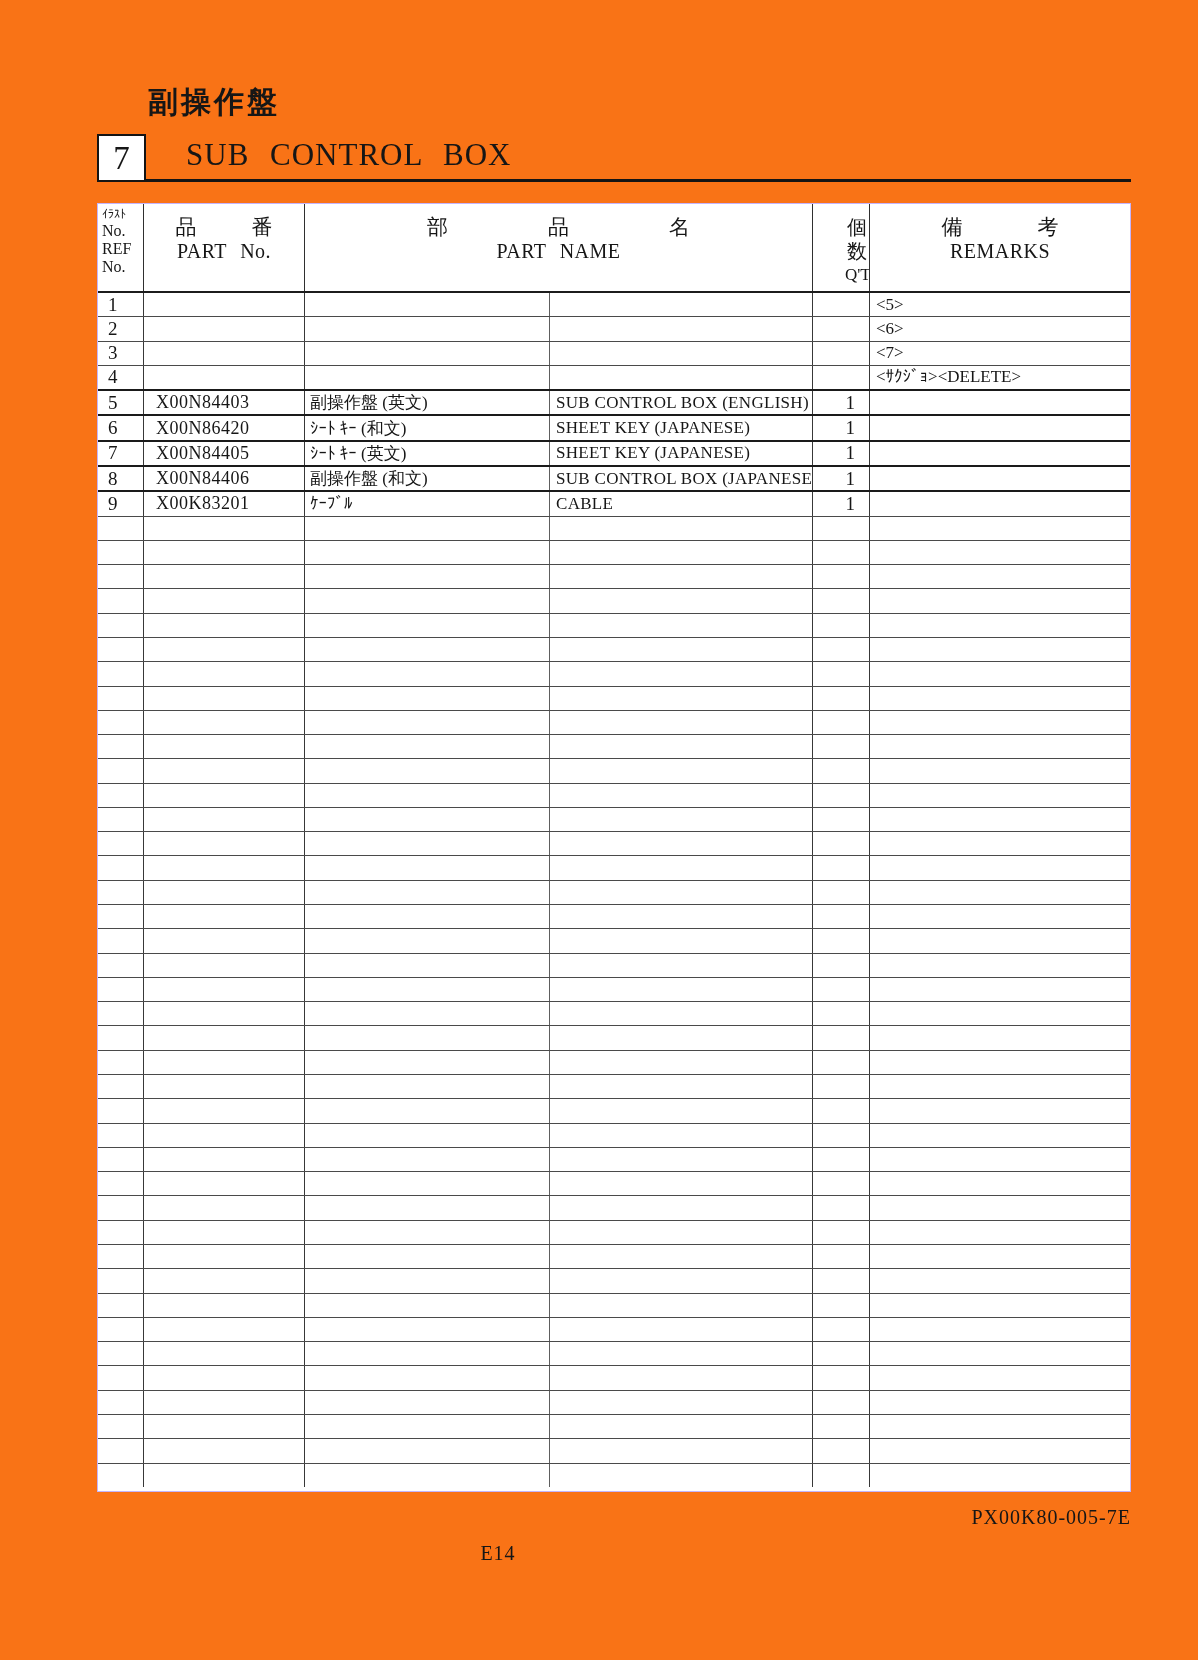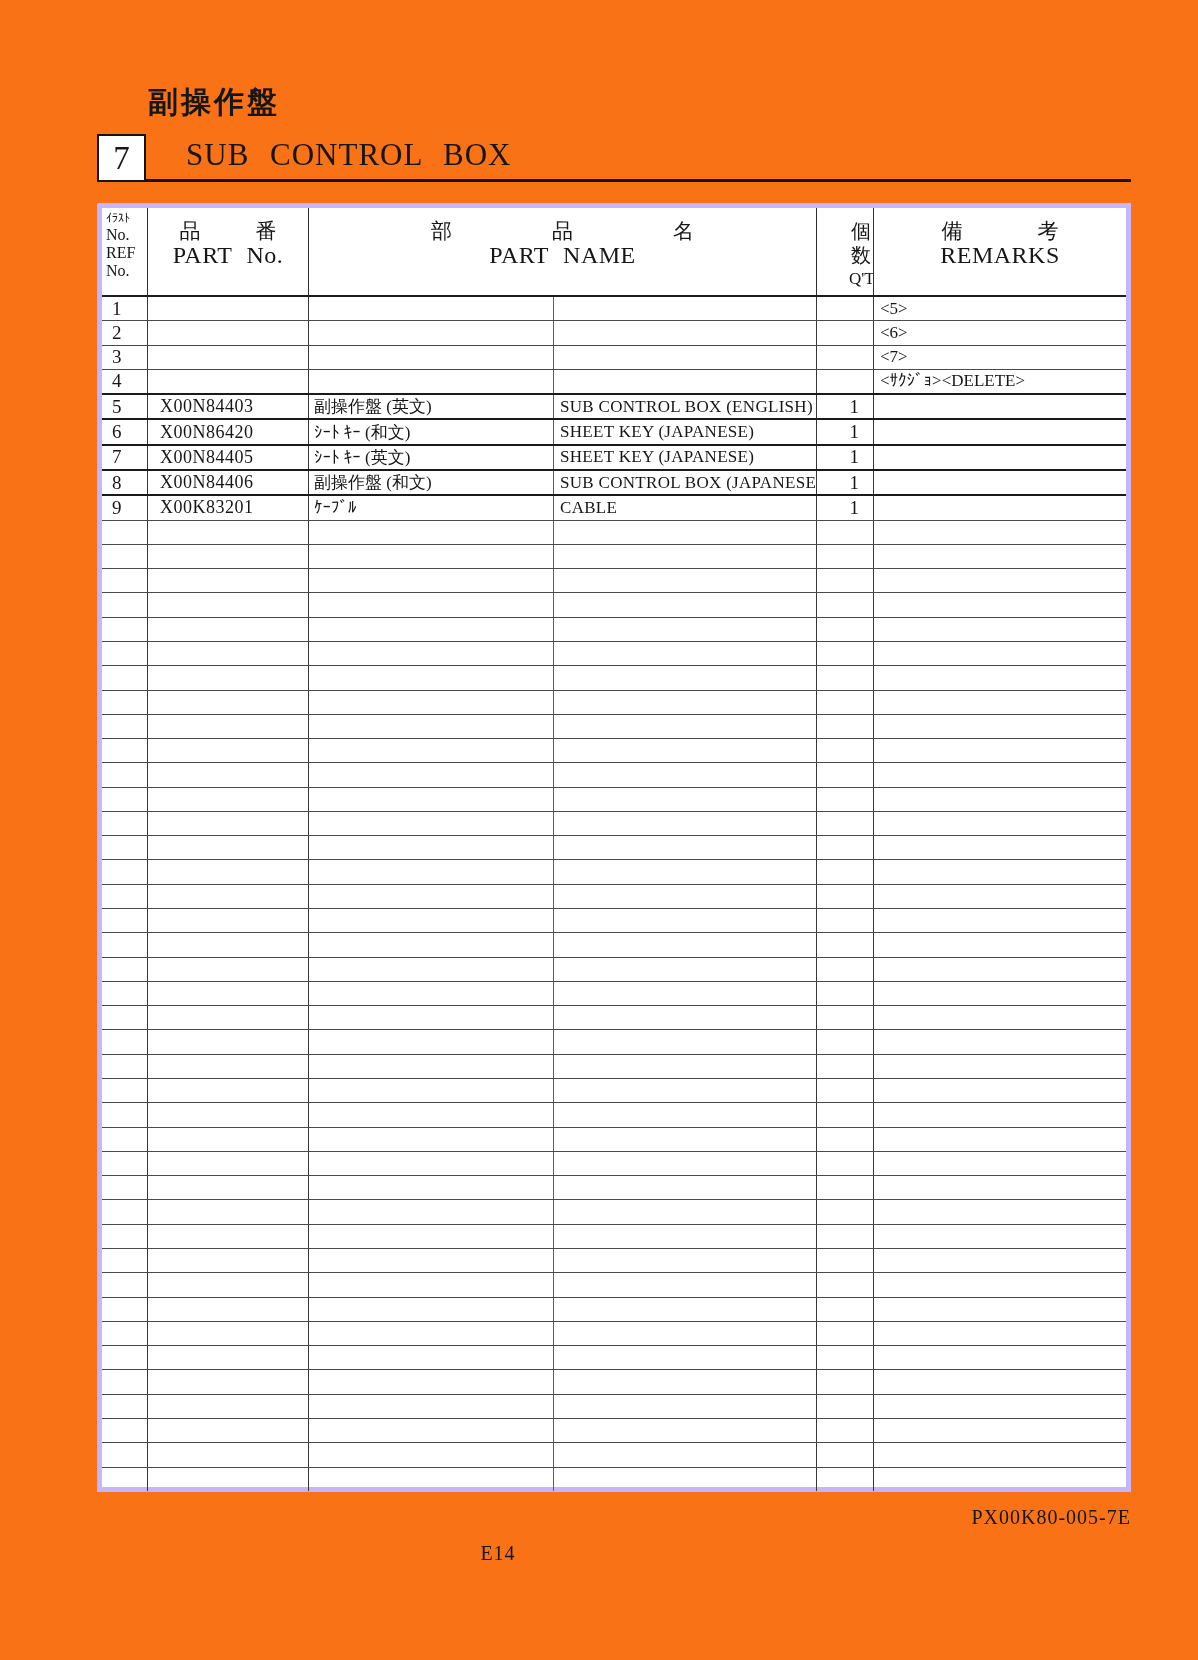--- a/index.html
+++ b/index.html
@@ -30,38 +30,38 @@
   }
   .section-underline {
     position:absolute; left:146px; top:179px;
     width:985px; height:3px; background:#141414;
   }
 
   
   .parts-table {
     position:absolute; left:97px; top:203px;
     width:1034px; height:1289px; box-sizing:border-box;
-    border:5px solid #c4b5fd; background:#fff;
+    border:1px solid #c4b5fd; background:#fff;
   }
   .thead {
     display:grid;
     grid-template-columns:46px 161px 508px 57px 1fr;
     height:89px; box-sizing:border-box;
     border-bottom:2px solid #1c1c1c;
   }
   .h-cell { border-right:1px solid #2f2f2f; box-sizing:border-box; overflow:hidden; }
   .h-cell:last-child { border-right:none; }
   .h-ref { padding:3px 0 0 4px; font-size:16px; line-height:18px; }
   .h-ref .kana { font-size:12px; line-height:15px; letter-spacing:0; display:block; }
   .h-stack { display:flex; flex-direction:column; align-items:center; padding-top:11px; }
   .jp-pair { display:flex; font-size:21px; line-height:24px; }
   .gap55 { column-gap:55px; }
   .gap100 { column-gap:100px; }
   .gap75 { column-gap:75px; }
-  .en-label { font-size:24px; line-height:24px; letter-spacing:0.5px; word-spacing:8px; }
+  .en-label { font-size:20px; line-height:24px; letter-spacing:0.5px; word-spacing:8px; }
   .h-qty { text-align:center; padding-top:11px;margin-left:32px; }
   .h-qty .jp-q { font-size:20px; line-height:24px; display:block; }
   .h-qty .en-q { font-size:17px; line-height:23px; display:block; }
 
   .tbody { display:flex; flex-direction:column; height:1194px; }
   .trow {
     flex:1 1 0; min-height:0;
     display:grid;
     grid-template-columns:46px 161px 245px 263px 57px 1fr;
     box-sizing:border-box;

